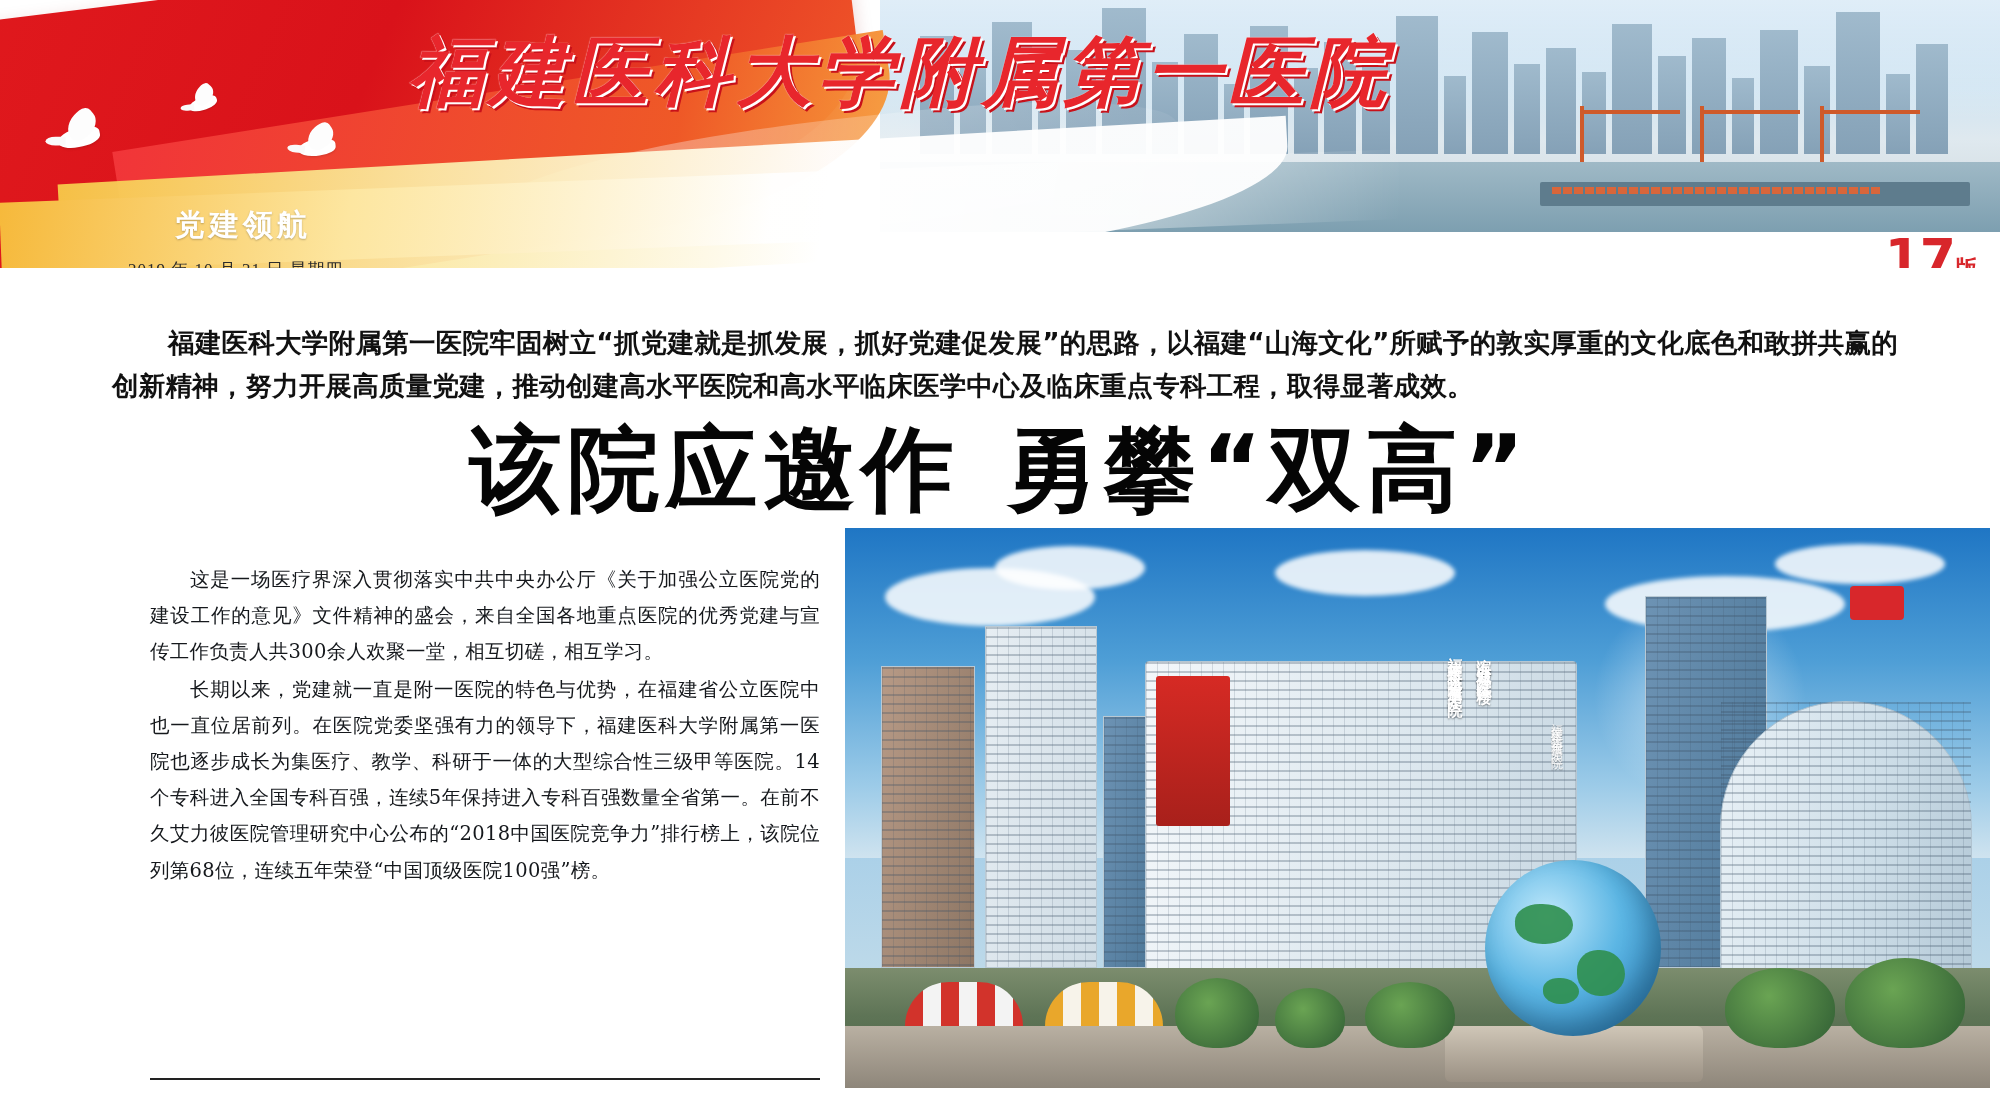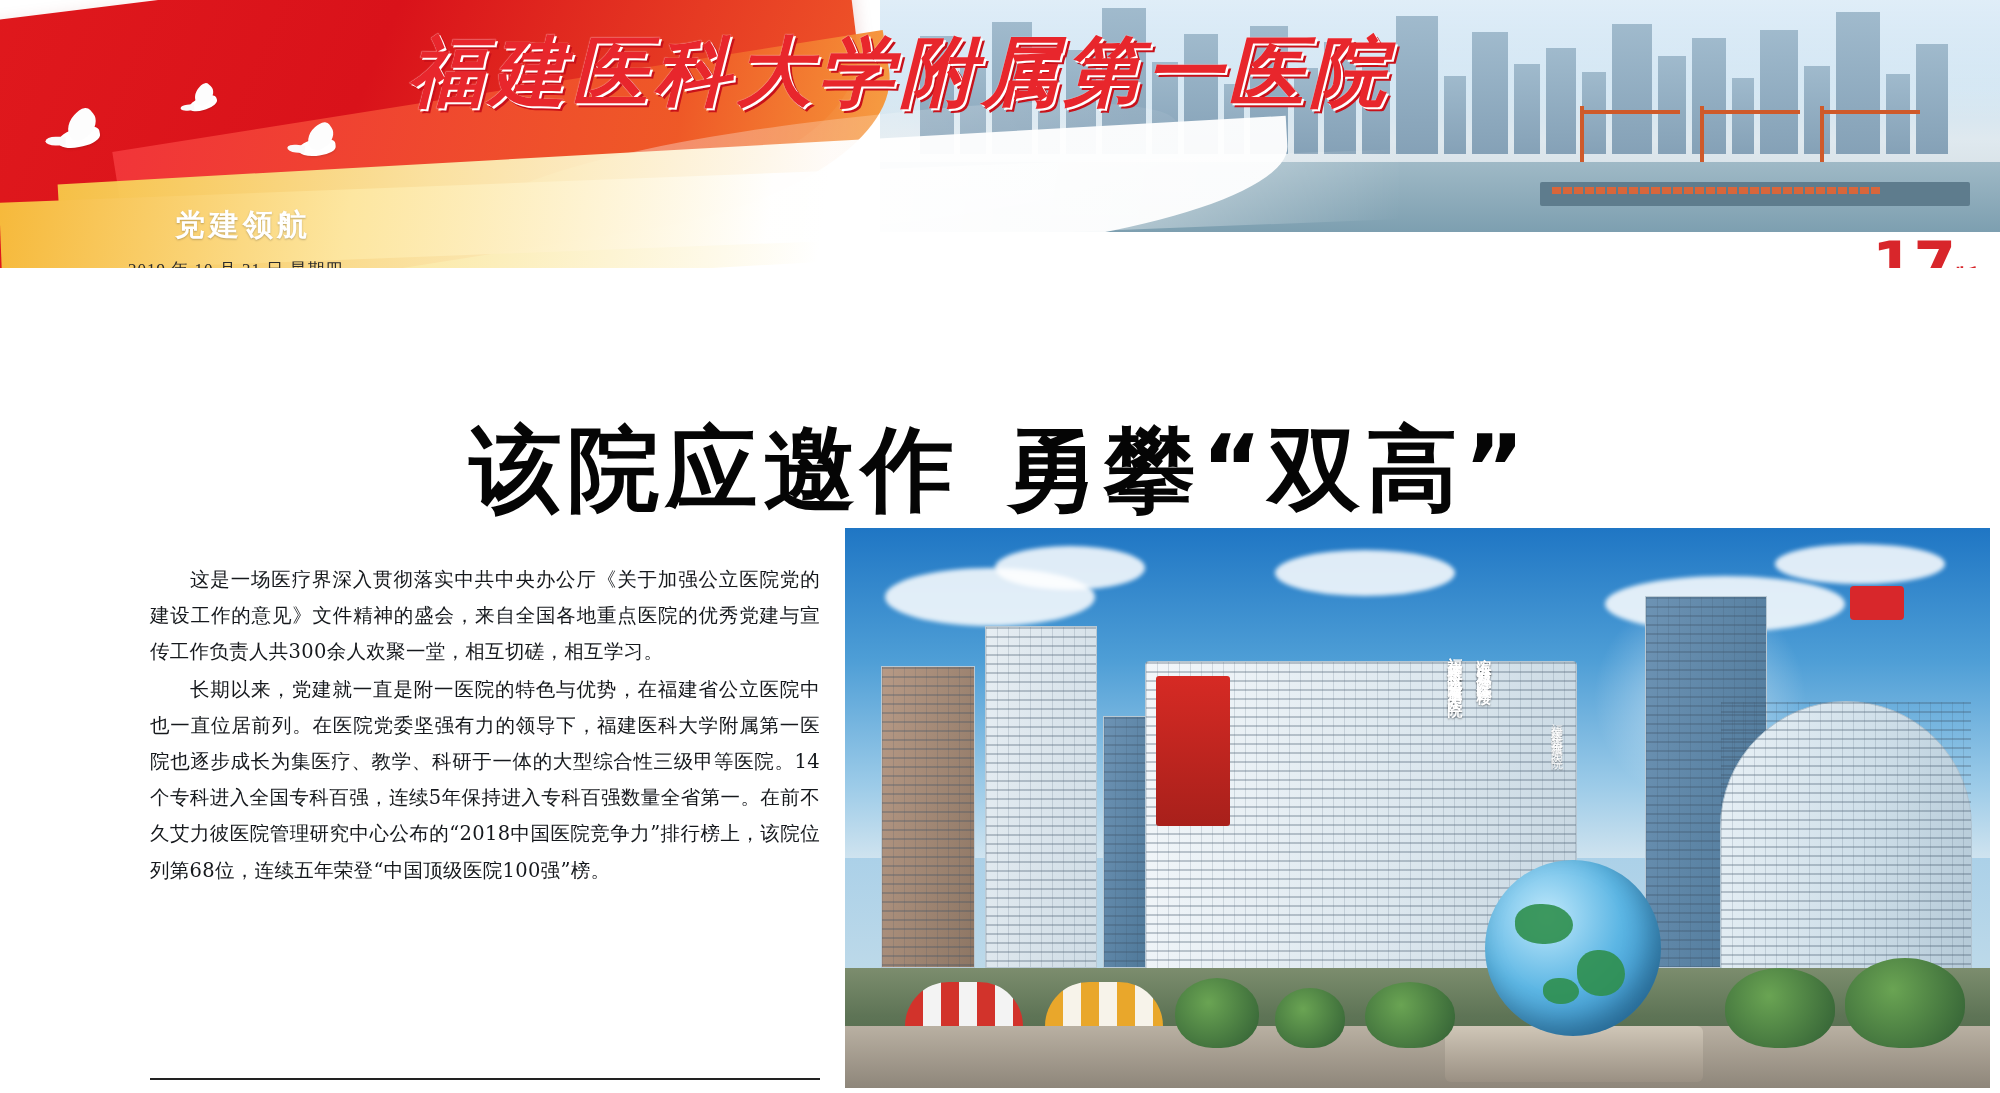--- a/index.html
+++ b/index.html
@@ -203,21 +203,21 @@
     white-space: nowrap;
     text-shadow: 1px 1px 0 rgba(255,255,255,.8);
   }
   .page-number {
     position: absolute;
     right: 22px; top: 228px;
     font-family: "DejaVu Sans", sans-serif;
     color: #d8262b;
     font-weight: bold;
   }
-  .page-number .num { font-size: 61px; letter-spacing: -1px; }
+  .page-number .num { font-size: 52px; letter-spacing: -1px; }
   .page-number .unit { font-size: 23px; }
 
   
   .lead {
     position: absolute;
     left: 112px; top: 322px;
     width: 1786px;
     font-size: 26.5px;
     line-height: 1.62;
     color: #111111;
@@ -514,20 +514,23 @@
     </div>
     <div class="masthead-date">2019 年 10 月 31 日   星期四</div>
 
     <div class="banner-title">福建医科大学附属第一医院</div>
 
     <div class="page-number">
       <span class="num">17</span><span class="unit">版</span>
     </div>
   </div>
 
+  <div class="lead">
+    <span class="indent"></span><span>福建医科大学附属第一医院牢固树立“抓党建就是抓发展，抓好党建促发展”的思路，以福建“山海文化”所赋予的敦实厚重的文化底色和敢拼共赢的创新精神，努力开展高质量党建，推动创建高水平医院和高水平临床医学中心及临床重点专科工程，取得显著成效。</span>
+  </div>
 
   <div class="headline">
     <span>该院应邀作</span><span class="gap"></span><span>勇攀“双高”</span>
   </div>
 
   <div class="article">
     <p>这是一场医疗界深入贯彻落实中共中央办公厅《关于加强公立医院党的建设工作的意见》文件精神的盛会，来自全国各地重点医院的优秀党建与宣传工作负责人共300余人欢聚一堂，相互切磋，相互学习。</p>
     <p>长期以来，党建就一直是附一医院的特色与优势，在福建省公立医院中也一直位居前列。在医院党委坚强有力的领导下，福建医科大学附属第一医院也逐步成长为集医疗、教学、科研于一体的大型综合性三级甲等医院。14个专科进入全国专科百强，连续5年保持进入专科百强数量全省第一。在前不久艾力彼医院管理研究中心公布的“2018中国医院竞争力”排行榜上，该院位列第68位，连续五年荣登“中国顶级医院100强”榜。</p>
 
   </div>

